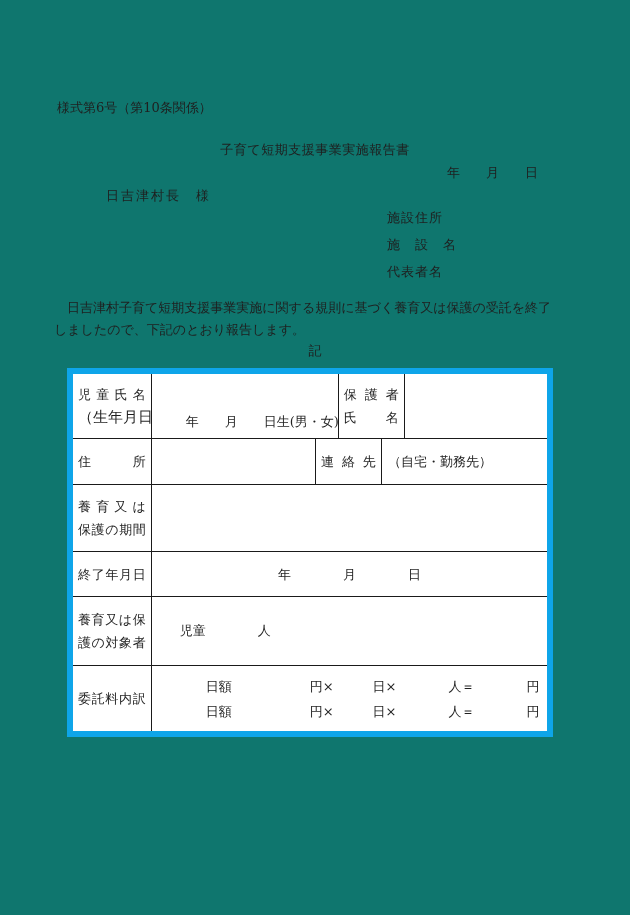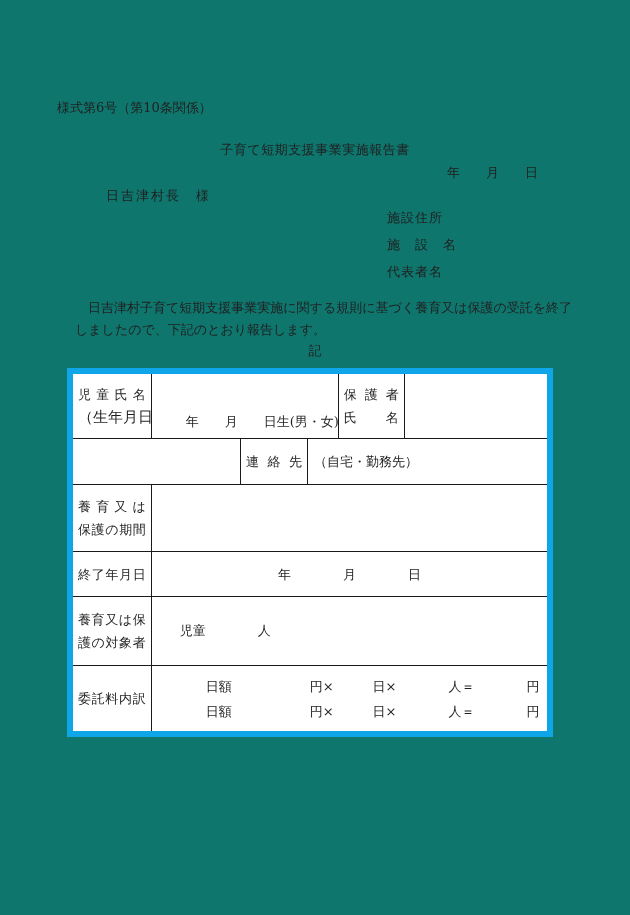--- a/index.html
+++ b/index.html
@@ -11,21 +11,21 @@
   }
   .page {
     position:relative; width:630px; height:915px;
     background:#0f766e; overflow:hidden; font-size:13px;
   }
   .form-number { position:absolute; left:57px; top:99px; }
   .doc-title   { position:absolute; left:0; top:141px; width:630px; text-align:center; letter-spacing:0.5px; }
   .date-line   { position:absolute; top:164px; right:92px; }
   .addressee   { position:absolute; left:106px; top:187px; letter-spacing:2px; }
   .sender      { position:absolute; left:387px; top:204px; line-height:27px; letter-spacing:1px; }
-  .body-text   { position:absolute; left:75px; top:297px; width:510px; line-height:22px; text-indent:13px; }
+  .body-text   { position:absolute; left:54px; top:297px; width:510px; line-height:22px; text-indent:13px; }
   .note-mark   { position:absolute; left:0; top:342px; width:630px; text-align:center; }
 
   .form-table {
     position:absolute; left:67px; top:368px; width:486px;
     border:6px solid #0ea5e9; display:flex; flex-direction:column; background:#fff;
   }
   .trow { display:flex; width:100%; }
   .trow + .trow { border-top:1px solid #1a1a1a; }
   .cell {
     display:flex; flex-direction:column; justify-content:center;
@@ -79,20 +79,23 @@
       <div class="cell w-g label-cell">
         <span class="jline">保 護 者</span>
         <span class="jline">氏 名</span>
       </div>
       <div class="cell w-g2">
         <span class="vline"></span>
       </div>
     </div>
 
     <div class="trow r2">
+      <div class="cell w-label label-cell">
+        <span class="jline">住　　　所</span>
+      </div>
       <div class="cell w-a1">
         <span class="vline"></span>
       </div>
       <div class="cell w-c label-cell">
         <span class="jline">連 絡 先</span>
       </div>
       <div class="cell w-c2 contact-val">
         <span class="vline">（自宅・勤務先）</span>
       </div>
     </div>

